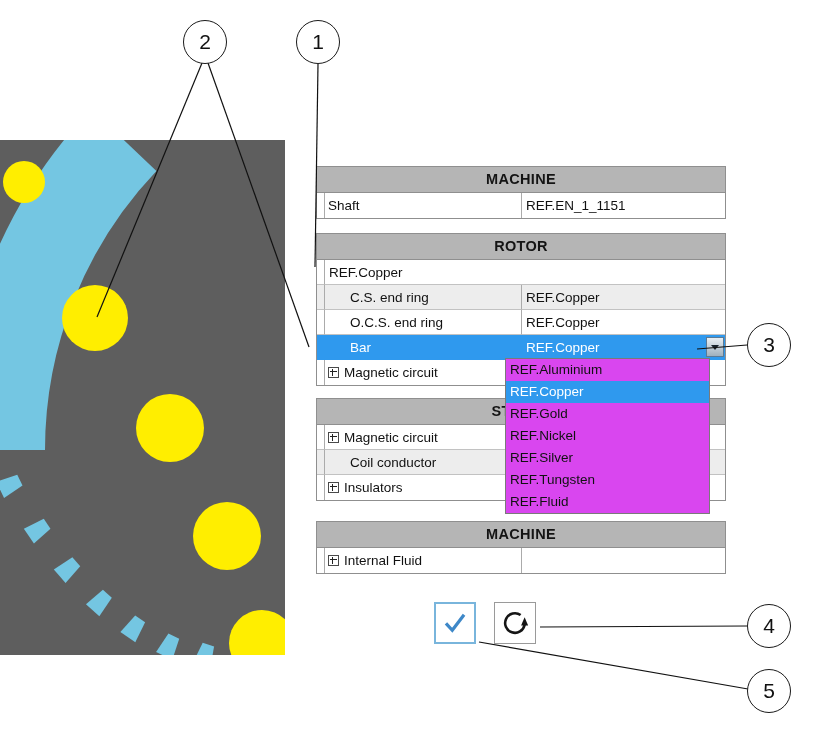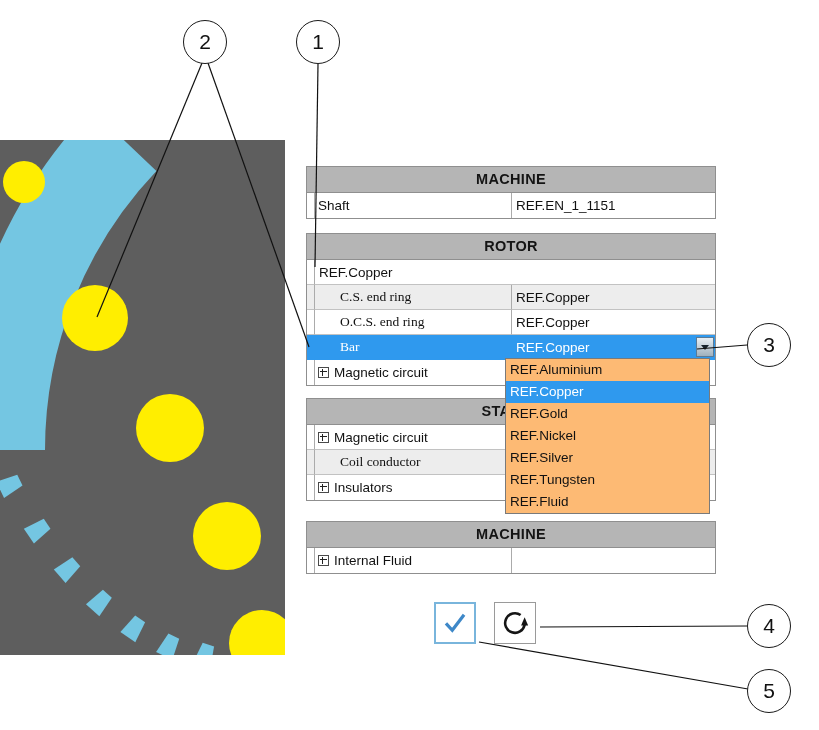--- a/index.html
+++ b/index.html
@@ -3,55 +3,55 @@
 <meta charset="utf-8">
 <style>
   html,body{margin:0;padding:0;background:#fff;}
   .page{position:relative;width:819px;height:730px;background:#ffffff;
         font-family:"Liberation Sans", sans-serif;overflow:hidden;}
 
   
   .motor-wrap{position:absolute;left:0;top:140px;width:285px;height:515px;}
 
   
-  .section{position:absolute;left:306px;width:410px;box-sizing:border-box;
+  .section{position:absolute;left:316px;width:410px;box-sizing:border-box;
            border:1px solid #8f8f8f;background:#4d7c0f;z-index:5;}
   .sec-header{height:25px;line-height:25px;text-align:center;font-weight:bold;
               font-size:14.5px;color:#141414;background:#b5b5b5;
               border-bottom:1px solid #8f8f8f;letter-spacing:.3px;}
   .row{display:flex;height:25px;box-sizing:border-box;background:#fff;}
   .row .cell{box-sizing:border-box;border-right:1px solid #ababab;
              border-bottom:1px solid #c2c2c2;display:flex;align-items:center;}
   .row:last-child .cell{border-bottom:none;}
   .sel{flex:0 0 8px;}
   .lbl{flex:0 0 197px;padding-left:3px;font-size:13.5px;color:#111;}
   .val{flex:1 1 auto;padding-left:4px;font-size:13.5px;color:#111;
        border-right:none !important;position:relative;}
   .row.shaded .cell{background:#ededed;}
-  .row.child .lbl{padding-left:25px;font-family:Liberation Serif, serif;}
+  .row.child .lbl{padding-left:25px;}
   .row.selected .cell{background:#2f99ee;color:#fff;border-right-color:#2f99ee;
                       border-bottom-color:#2f99ee;}
   .expand{width:9px;height:9px;border:1px solid #4a4a4a;background:#fff;
           display:inline-block;position:relative;margin-right:5px;flex:0 0 auto;}
   .expand::before{content:"";position:absolute;left:1px;right:1px;top:3px;
                   height:1px;background:#222;}
   .expand.plus::after{content:"";position:absolute;top:1px;bottom:1px;left:3px;
                       width:1px;background:#222;}
 
   
   .drop-btn{position:absolute;right:1px;top:2px;width:18px;height:20px;
             box-sizing:border-box;border:1px solid #5a7a96;
             background:linear-gradient(#e9eff4,#9fb0bd);display:flex;
             align-items:center;justify-content:center;cursor:pointer;}
   .drop-btn .tri{width:0;height:0;border-left:4px solid transparent;
                  border-right:4px solid transparent;border-top:5px solid #16222c;}
 
   
   .dropdown{position:absolute;left:505px;top:358px;width:205px;box-sizing:border-box;
-            border:1px solid #7a7a7a;background:#fdba74;z-index:20;}
+            border:1px solid #7a7a7a;background:#d946ef;z-index:20;}
   .dd-item{height:22px;line-height:22px;padding-left:4px;font-size:13.5px;
            color:#111;cursor:pointer;white-space:nowrap;}
   .dd-item.selected{background:#2f99ee;color:#fff;}
 
   
   .btn{position:absolute;width:42px;height:42px;box-sizing:border-box;
        background:#fff;display:flex;align-items:center;justify-content:center;
        cursor:pointer;z-index:6;padding:0;}
   .btn-check{left:434px;top:602px;border:2px solid #79b5dc;}
   .btn-refresh{left:494px;top:602px;border:1px solid #9a9a9a;}

